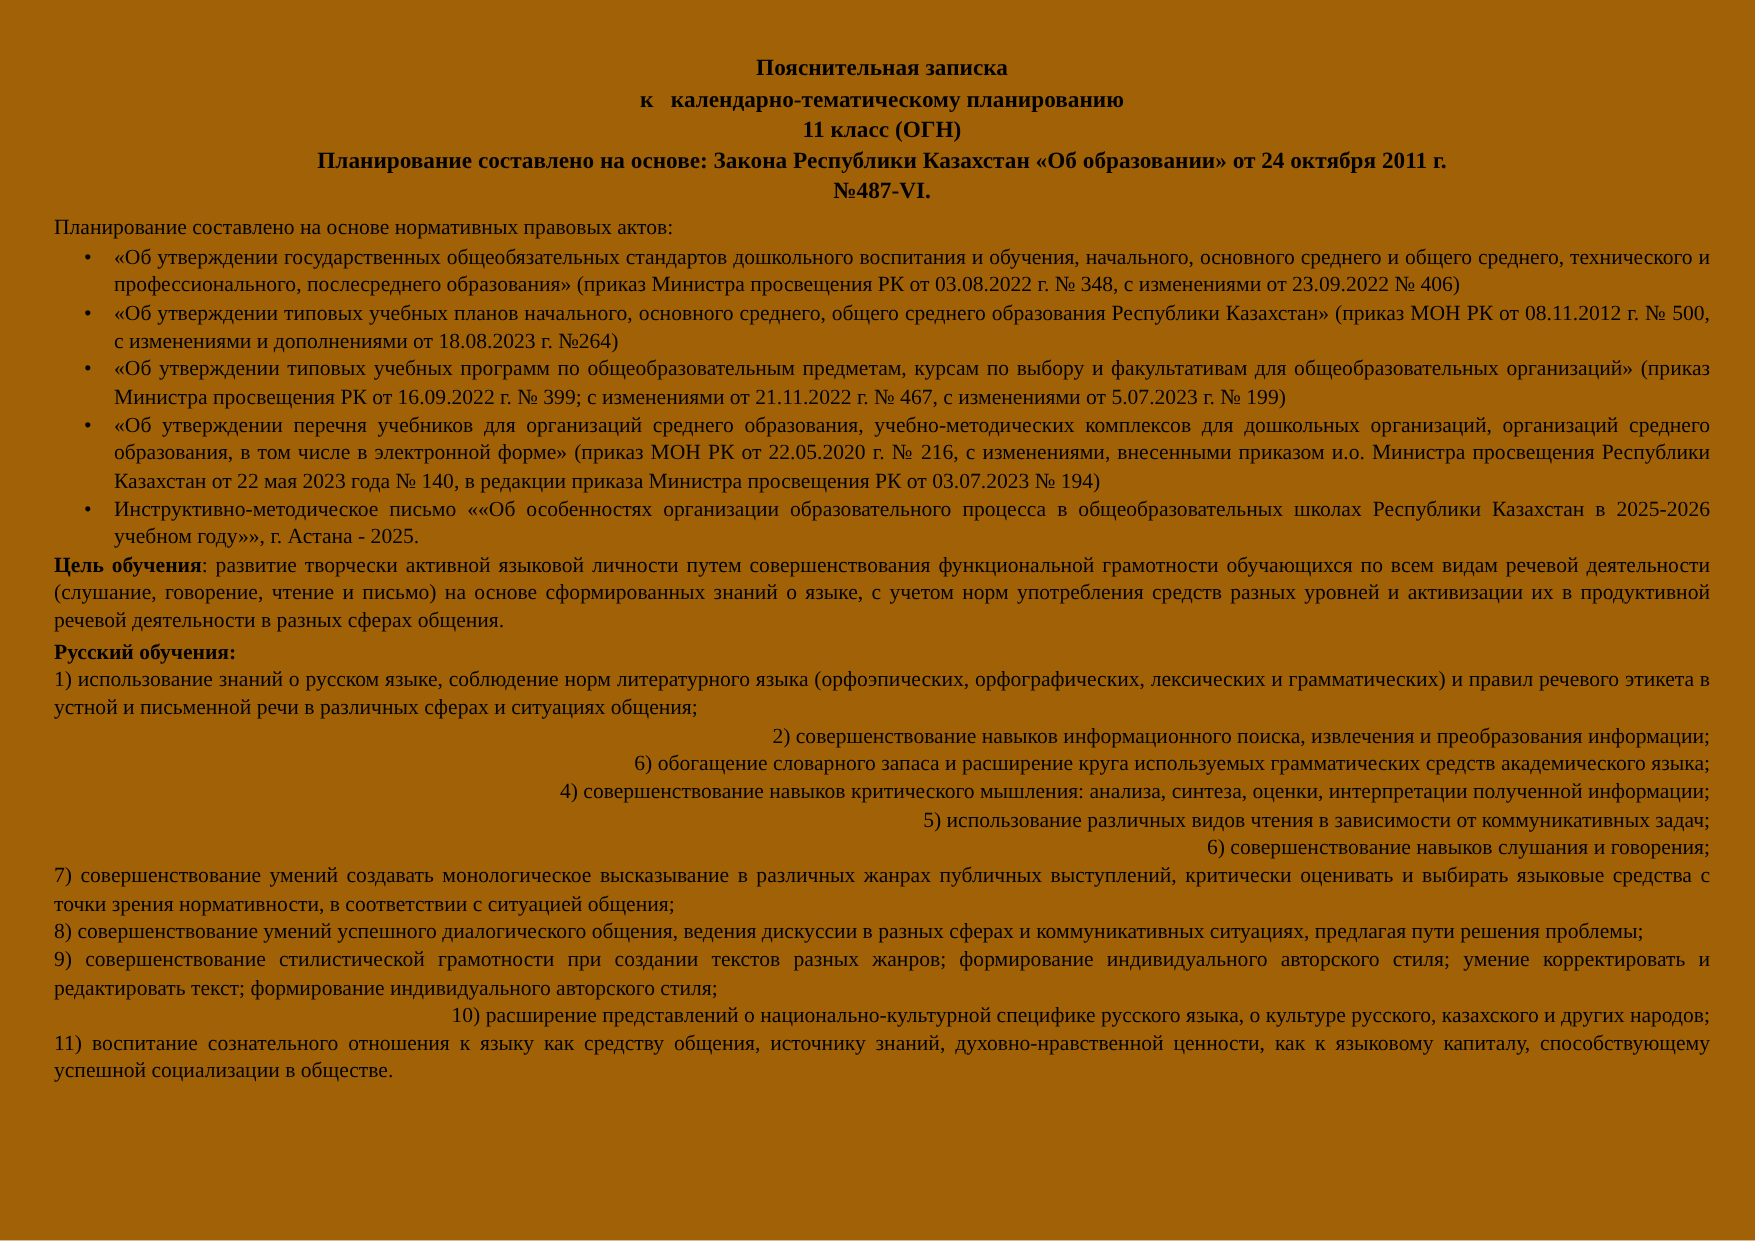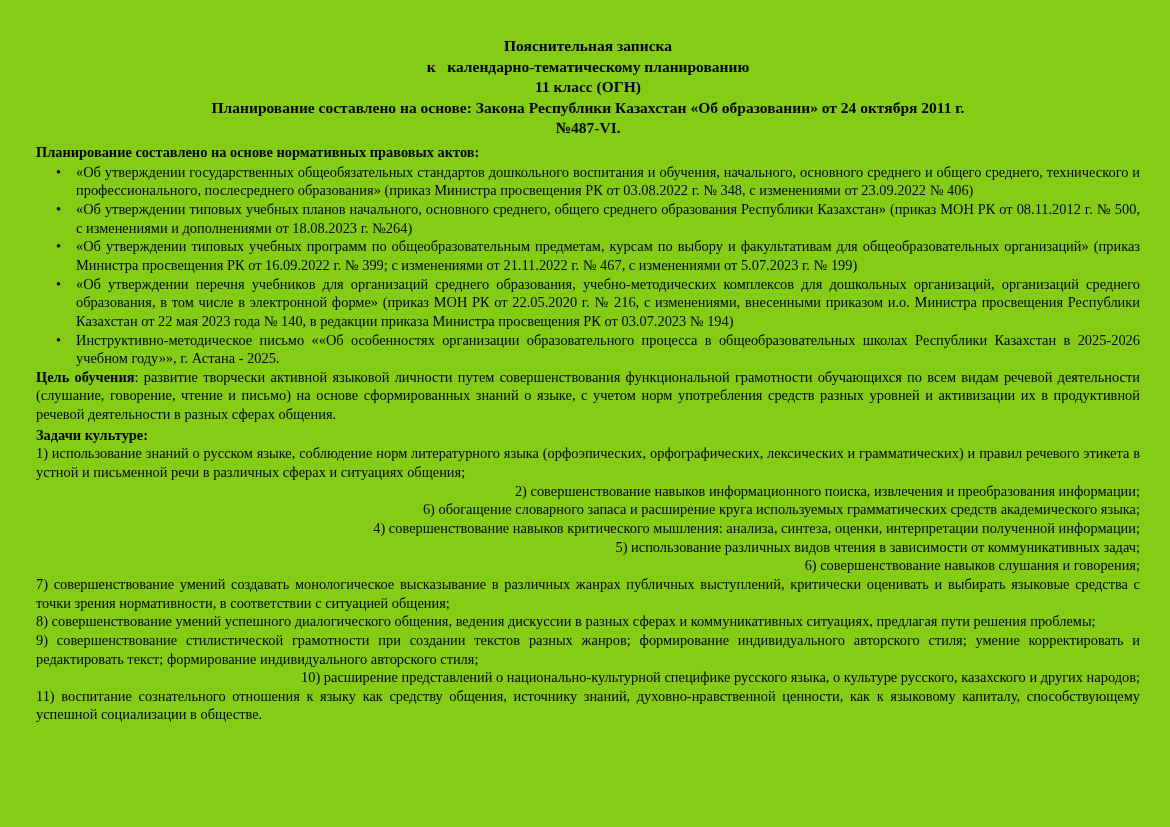--- a/index.html
+++ b/index.html
@@ -14,21 +14,21 @@
     font-family: "Liberation Serif", "DejaVu Serif", serif;
     color: #000000;
     -webkit-font-smoothing: antialiased;
   }
   .page {
     position: relative;
     width: 1170px;
     height: 827px;
     box-sizing: border-box;
     padding: 36px 30px 0 36px;
-    background: #84cc16;
+    background: #a16207;
     overflow: hidden;
   }
 
   
   .title-block {
     text-align: center;
     font-weight: bold;
     font-size: 15.5px;
     line-height: 1.33;
     margin: 0 0 2px 0;
@@ -36,21 +36,21 @@
   .title-line {
     display: block;
     white-space: pre-wrap;
   }
   .title-line.wide {
     letter-spacing: 0;
   }
 
   
   .lead {
-    font-weight: bold;
+    font-weight: normal;
     font-size: 14.4px;
     line-height: 1.30;
     margin: 4px 0 1px 0;
     text-align: left;
   }
   .section-head {
     font-weight: bold;
     font-size: 14.4px;
     line-height: 1.30;
     margin: 2px 0 0 0;
@@ -133,21 +133,21 @@
       <span class="li-text">«Об утверждении перечня учебников для организаций среднего образования, учебно-методических комплексов для  дошкольных  организаций, организаций  среднего образования, в том числе в электронной форме» (приказ МОН РК от 22.05.2020 г. № 216, с изменениями, внесенными приказом и.о. Министра просвещения Республики Казахстан от 22 мая 2023 года № 140, в редакции приказа Министра просвещения РК от 03.07.2023 № 194)</span>
     </li>
     <li>
       <span class="bullet">•</span>
       <span class="li-text">Инструктивно-методическое письмо ««Об особенностях организации образовательного процесса в общеобразовательных школах Республики Казахстан в 2025-2026 учебном году»»,  г. Астана - 2025.</span>
     </li>
   </ul>
 
   <p class="para"><span class="b">Цель  обучения</span><span>: развитие творчески  активной  языковой  личности  путем  совершенствования функциональной  грамотности  обучающихся  по  всем  видам  речевой деятельности  (слушание,  говорение,  чтение  и  письмо)  на  основе сформированных знаний о языке, с учетом норм употребления средств разных уровней и  активизации  их  в  продуктивной  речевой  деятельности  в  разных сферах общения.</span></p>
 
-  <div class="section-head">Задачи культуре:</div>
+  <div class="section-head">Русский обучения:</div>
 
   <div class="tasks">
     <p class="para">1)  использование  знаний  о  русском  языке,  соблюдение  норм литературного  языка  (орфоэпических,  орфографических,  лексических  и грамматических)  и правил  речевого  этикета  в  устной  и  письменной  речи  в различных сферах и ситуациях общения;</p>
     <p class="para flush">2)  совершенствование  навыков  информационного  поиска,  извлечения  и преобразования информации;</p>
     <p class="para flush">6)  обогащение  словарного  запаса  и  расширение  круга  используемых грамматических средств академического языка;</p>
     <p class="para flush">4) совершенствование навыков критического мышления: анализа, синтеза, оценки, интерпретации полученной информации;</p>
     <p class="para flush">5)  использование  различных  видов  чтения  в  зависимости  от коммуникативных задач;</p>
     <p class="para flush">6) совершенствование навыков слушания и говорения;</p>
     <p class="para">7) совершенствование умений создавать монологическое высказывание в различных жанрах публичных выступлений,  критически  оценивать и  выбирать языковые средства с точки зрения нормативности, в соответствии с ситуацией общения;</p>
     <p class="para">8) совершенствование умений успешного  диалогического  общения, ведения дискуссии в разных сферах и коммуникативных ситуациях, предлагая пути решения проблемы;</p>

